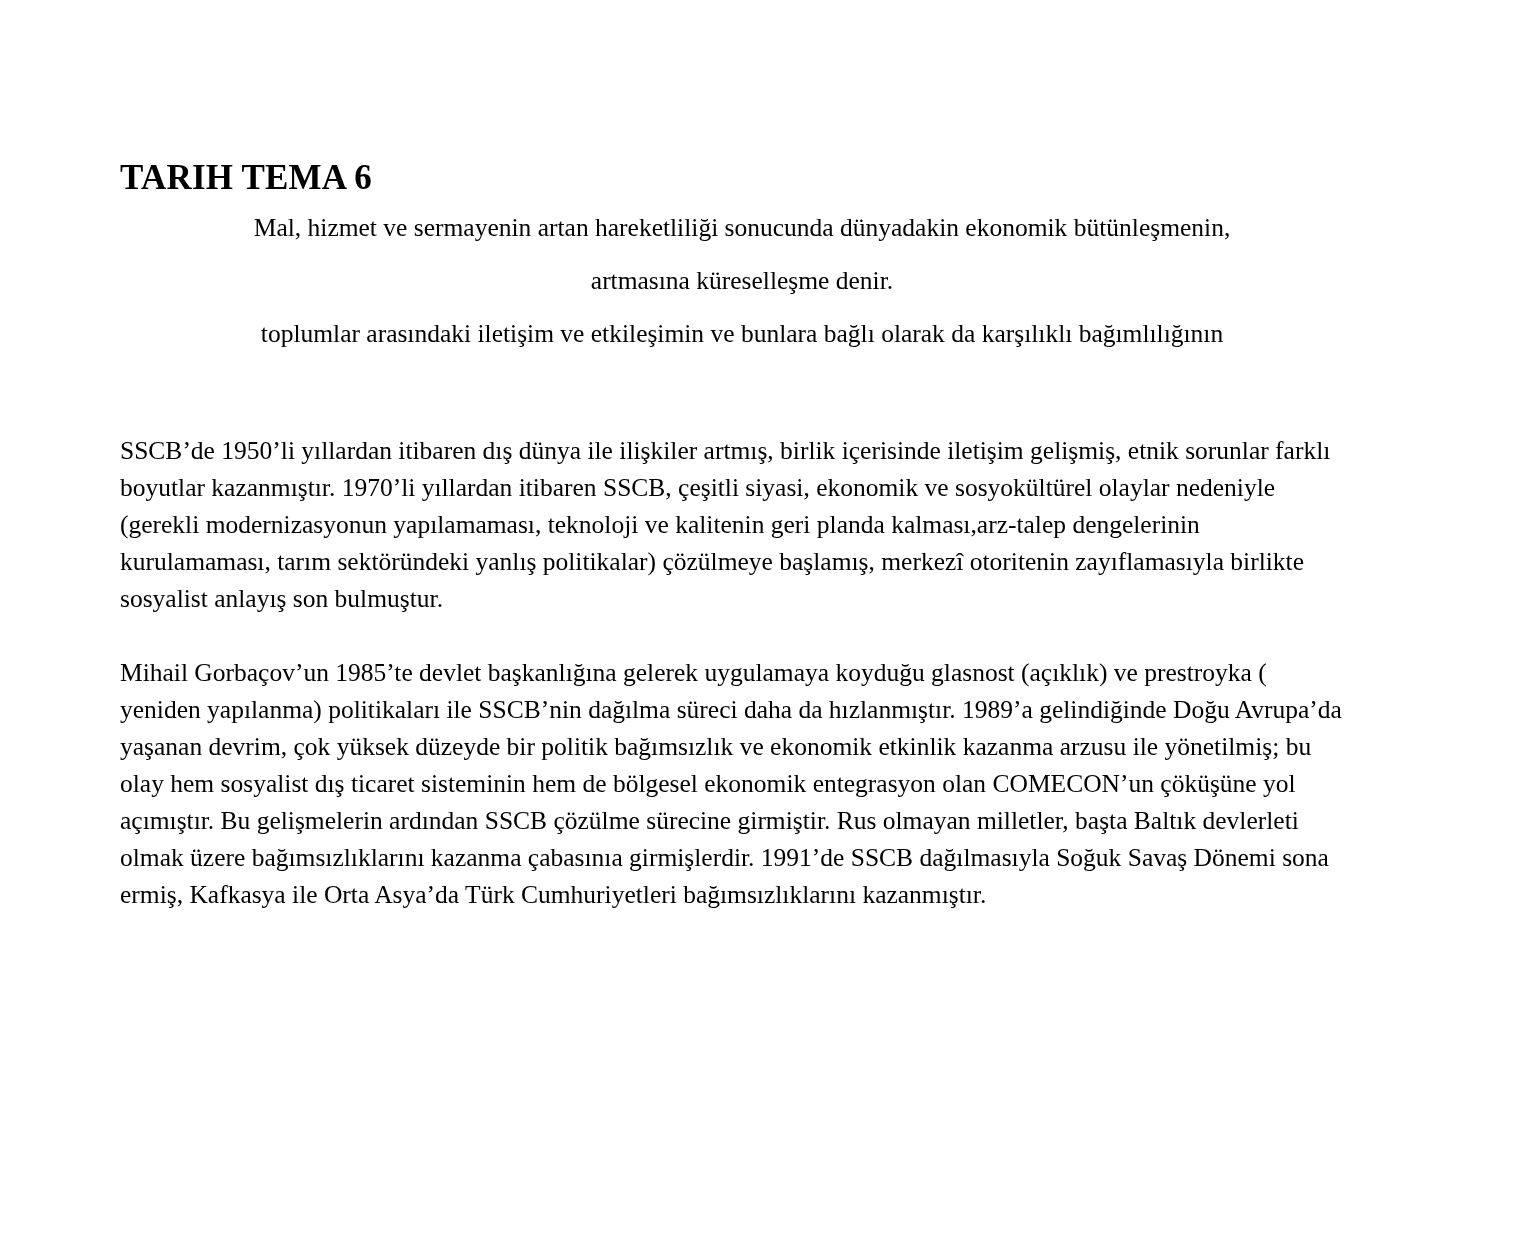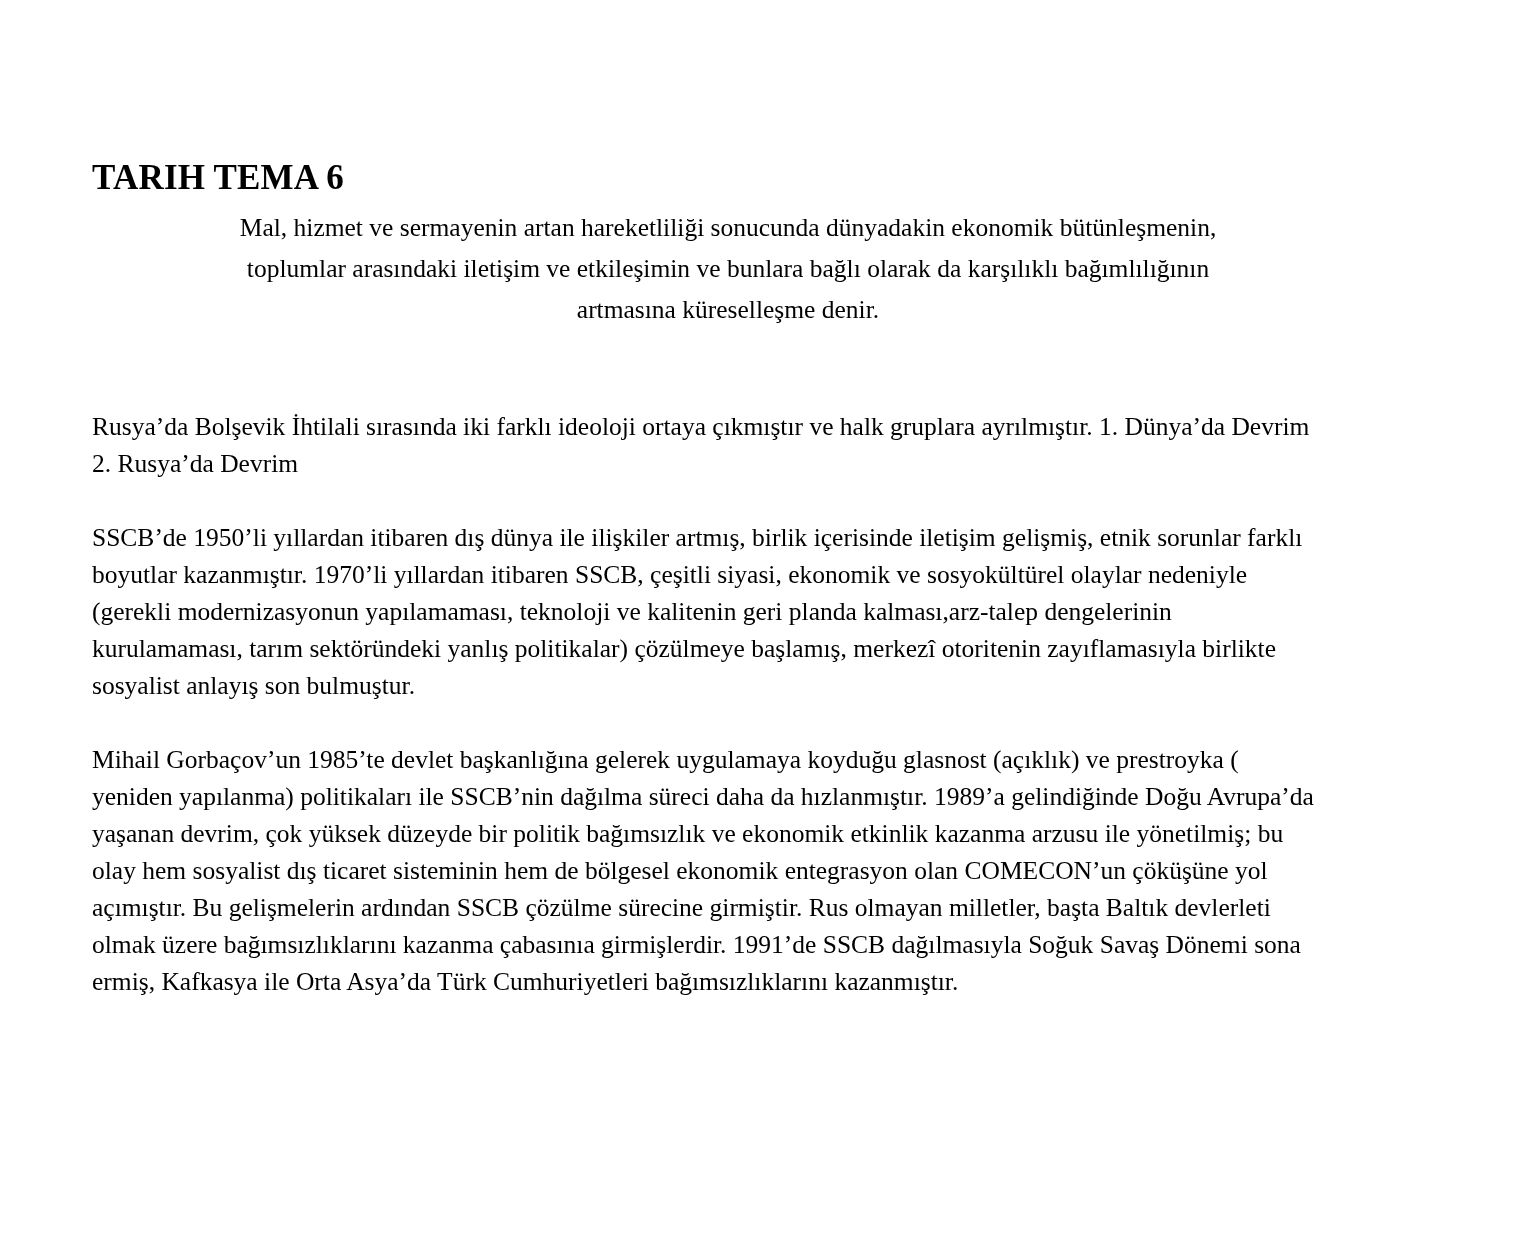--- a/index.html
+++ b/index.html
@@ -15,40 +15,40 @@
     font-family: "Liberation Serif", "DejaVu Serif", serif;
     color: #000000;
     -webkit-font-smoothing: antialiased;
   }
   .page {
     position: relative;
     width: 1524px;
     height: 1240px;
     background: #ffffff;
     box-sizing: border-box;
-    padding: 160px 160px 0 92px;
+    padding: 160px 160px 0 120px;
   }
   .doc-title {
     font-size: 35px;
     font-weight: bold;
     line-height: 1.0;
     letter-spacing: 0.2px;
     margin: 0 0 12px 0;
     text-align: left;
     font-family: "Liberation Serif", "DejaVu Serif", serif;
   }
   .subtitle-block {
     margin: 0 0 0 0;
     padding: 0 38px 0 38px;
     text-align: center;
     font-size: 25.5px;
     line-height: 41px;
   }
   .subtitle-block p {
-    margin: 0;
+    margin: 12px;
   }
   .body-block {
     margin-top: 78px;
   }
   .body-par {
     font-size: 25.5px;
     line-height: 37px;
     margin: 0 0 37px 0;
     text-align: left;
     max-width: 1228px;
@@ -59,23 +59,22 @@
 </style>
 </head>
 <body>
 
 <div class="page">
 
   <h1 class="doc-title">TARIH TEMA 6</h1>
 
   <div class="subtitle-block">
     <p>Mal, hizmet ve sermayenin artan hareketliliği sonucunda dünyadakin ekonomik bütünleşmenin,</p>
+    <p>artmasına küreselleşme denir.</p>
     <p>toplumlar arasındaki iletişim ve etkileşimin ve bunlara bağlı olarak da karşılıklı bağımlılığının</p>
-    <p>artmasına küreselleşme denir.</p>
   </div>
 
   <div class="body-block">
-    <p class="body-par">Rusya’da Bolşevik İhtilali sırasında iki farklı ideoloji ortaya çıkmıştır ve halk gruplara ayrılmıştır. 1. Dünya’da Devrim 2. Rusya’da Devrim</p>
     <p class="body-par">SSCB’de 1950’li yıllardan itibaren dış dünya ile ilişkiler artmış, birlik içerisinde iletişim gelişmiş, etnik sorunlar farklı boyutlar kazanmıştır. 1970’li yıllardan itibaren SSCB, çeşitli siyasi, ekonomik ve sosyokültürel olaylar nedeniyle (gerekli modernizasyonun yapılamaması, teknoloji ve kalitenin geri planda kalması,arz-talep dengelerinin kurulamaması, tarım sektöründeki yanlış politikalar) çözülmeye başlamış, merkezî otoritenin zayıflamasıyla birlikte sosyalist anlayış son bulmuştur.</p>
     <p class="body-par">Mihail Gorbaçov’un 1985’te devlet başkanlığına gelerek uygulamaya koyduğu glasnost (açıklık) ve prestroyka ( yeniden yapılanma) politikaları ile SSCB’nin dağılma süreci daha da hızlanmıştır. 1989’a gelindiğinde Doğu Avrupa’da yaşanan devrim, çok yüksek düzeyde bir politik bağımsızlık ve ekonomik etkinlik kazanma arzusu ile yönetilmiş; bu olay hem sosyalist dış ticaret sisteminin hem de bölgesel ekonomik entegrasyon olan COMECON’un çöküşüne yol açımıştır. Bu gelişmelerin ardından SSCB çözülme sürecine girmiştir. Rus olmayan milletler, başta Baltık devlerleti olmak üzere bağımsızlıklarını kazanma çabasınıa girmişlerdir. 1991’de SSCB dağılmasıyla Soğuk Savaş Dönemi sona ermiş, Kafkasya ile Orta Asya’da Türk Cumhuriyetleri bağımsızlıklarını kazanmıştır.</p>
   </div>
 
 </div>
 
 </body></html>

